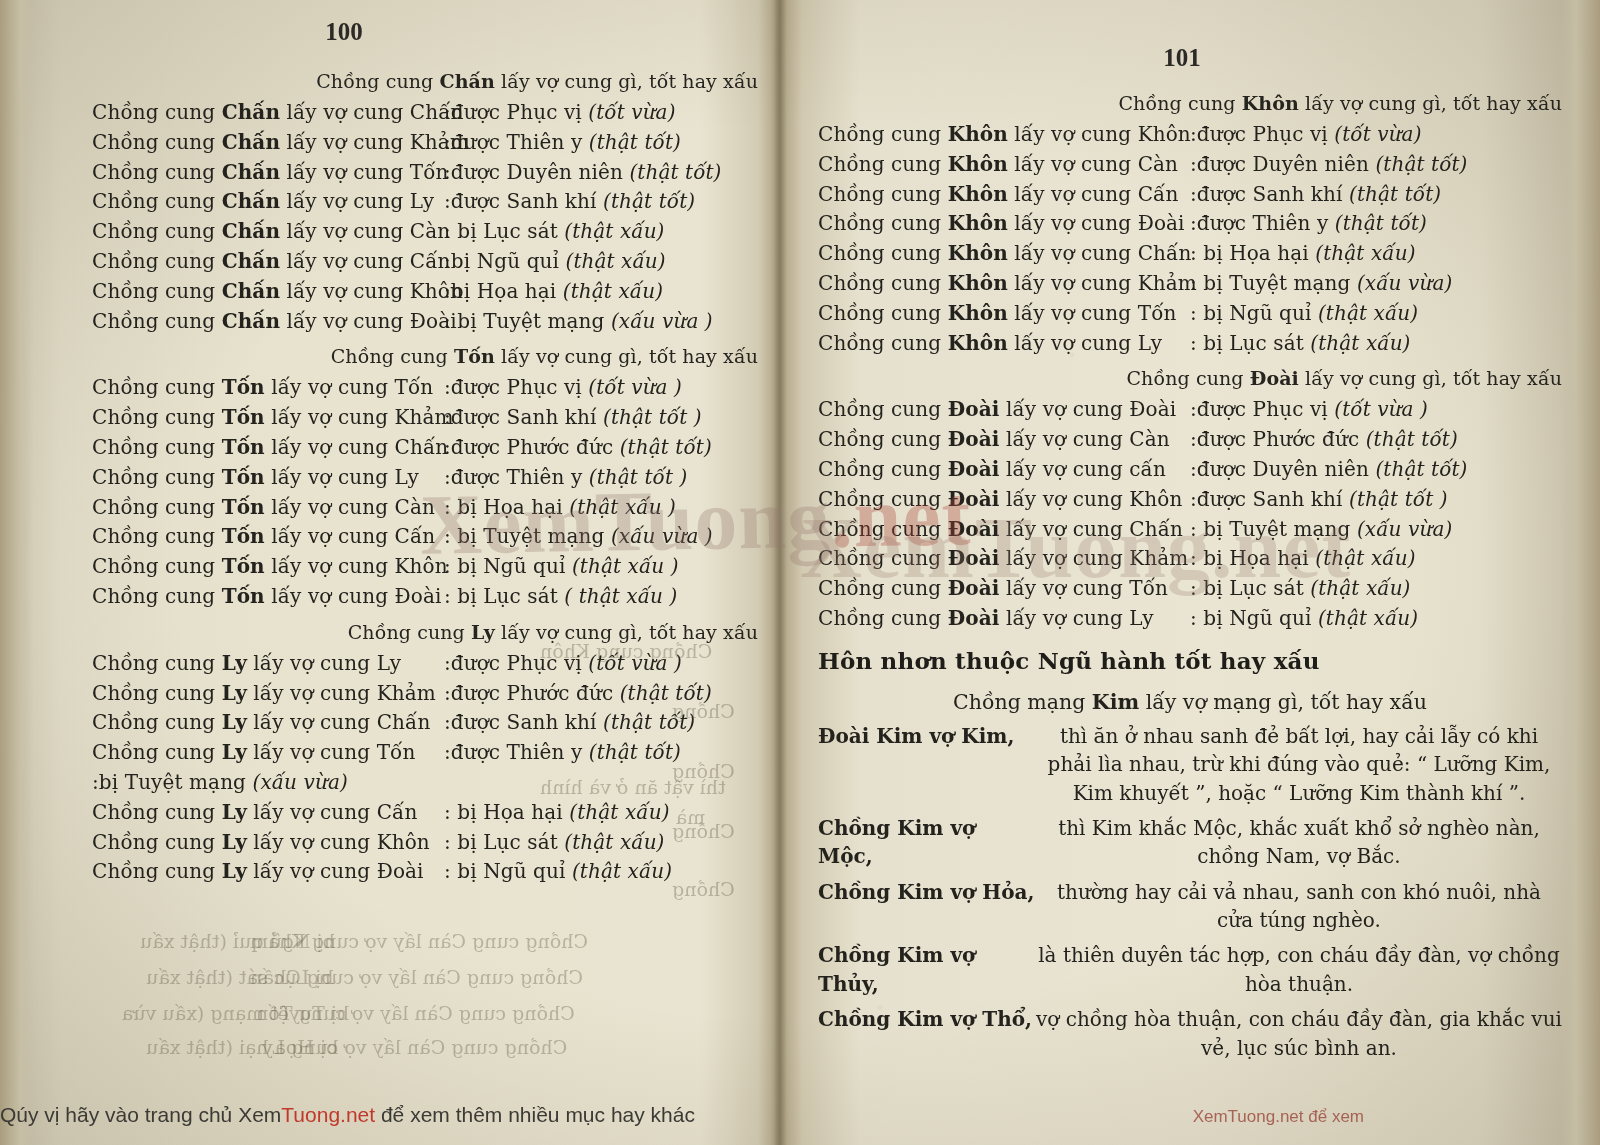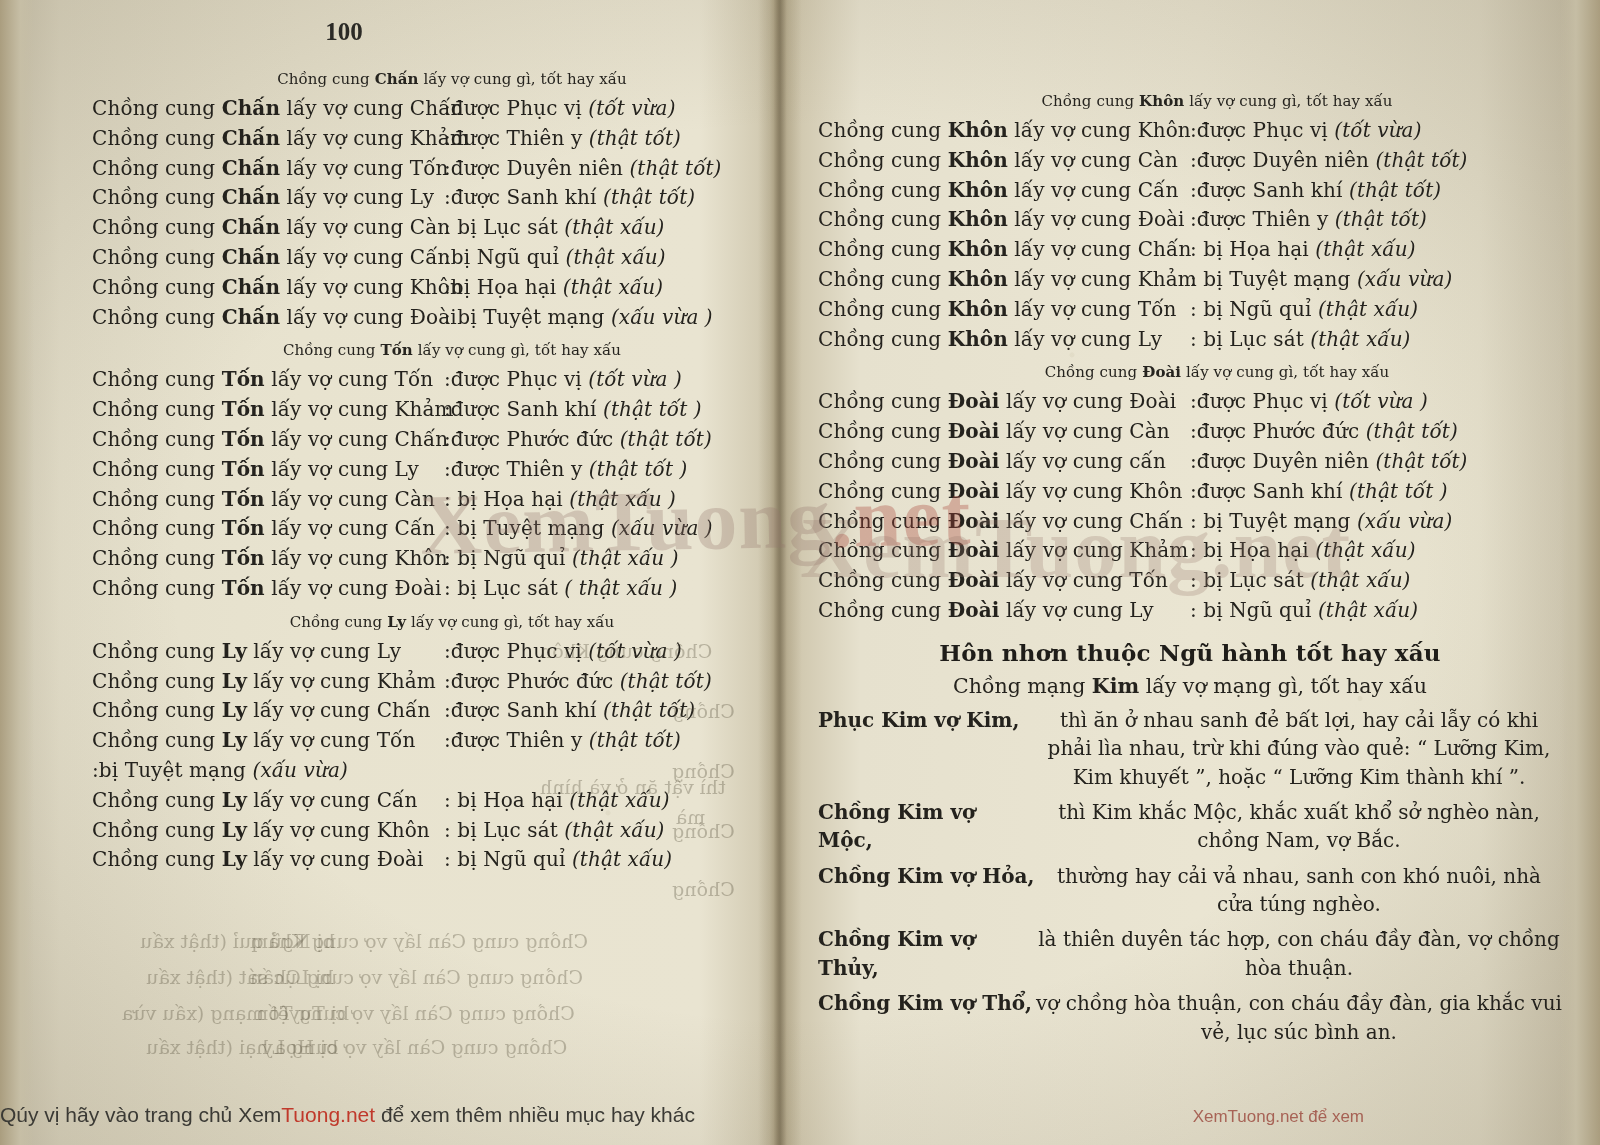--- a/index.html
+++ b/index.html
@@ -51,22 +51,22 @@
     text-align:center;font-weight:700;
   }
   .folio-left{position:absolute;left:0;top:18px;width:620px;}
   .folio-right{position:absolute;left:0;top:44px;width:760px;}
 
   .col{position:absolute;}
   .col-left{left:58px;top:60px;width:666px;}
   .col-right{left:16px;top:82px;width:744px;}
 
   .sect{
-    text-align:center;
-    font-size:15px;
+    text-align:right;
+    font-size:19px;
     color:#26241f;
     margin:10px 0 6px 0;
     letter-spacing:.1px;
   }
   .sect.indent{padding-left:54px;}
   .sect b{font-weight:700;}
 
   .row{
     display:flex;
     align-items:baseline;
@@ -76,25 +76,24 @@
     margin:1px 0;
     letter-spacing:.1px;
   }
   .row .lhs{width:352px;flex:0 0 352px;white-space:nowrap;}
   .row .rhs{flex:1;white-space:nowrap;}
   .row.r-wide .lhs{width:372px;flex:0 0 372px;}
   .row b{font-weight:700;}
   .row i{font-style:italic;}
 
   .heading2{
-    text-align:center;
     font-weight:700;
     font-size:23px;
     color:#1f1d19;
-    margin:14px 0 8px 0;
+    margin:14px 0 16px 0;
     letter-spacing:.2px;
   }
   .subhead{
     text-align:center;
     font-size:20.5px;
     color:#24221d;
     margin:3px 0 8px 0;
   }
   .subhead b{font-weight:700;}
 
@@ -274,20 +273,21 @@
           <span class="rhs"><span>: bị Lục sát </span><i>(thật xấu)</i></span>
         </div>
       <div class="row">
           <span class="lhs"><span>Chồng cung </span><b>Ly</b><span> lấy vợ cung Đoài</span></span>
           <span class="rhs"><span>: bị Ngũ quỉ </span><i>(thật xấu)</i></span>
         </div>
     </div>
   </div>
 
   <div class="page page-right">
+    <div class="folio folio-right">101</div>
     <div class="col col-right">
 
       <div class="sect indent">
         <span>Chồng cung </span><b>Khôn</b><span> lấy vợ cung gì, tốt hay xấu</span>
       </div>
       <div class="row r-wide">
           <span class="lhs"><span>Chồng cung </span><b>Khôn</b><span> lấy vợ cung Khôn</span></span>
           <span class="rhs"><span>:được Phục vị </span><i>(tốt vừa)</i></span>
         </div>
       <div class="row r-wide">
@@ -354,21 +354,21 @@
           <span class="lhs"><span>Chồng cung </span><b>Đoài</b><span> lấy vợ cung Ly</span></span>
           <span class="rhs"><span>: bị Ngũ quỉ </span><i>(thật xấu)</i></span>
         </div>
 
       <div class="heading2">Hôn nhơn thuộc Ngũ hành tốt hay xấu</div>
       <div class="subhead">
         <span>Chồng mạng </span><b>Kim</b><span> lấy vợ mạng gì, tốt hay xấu</span>
       </div>
 
       <div class="para">
-        <span class="plabel">Phục Kim vợ Kim,</span>
+        <span class="plabel">Đoài Kim vợ Kim,</span>
         <span class="ptext">thì ăn ở nhau sanh đẻ bất lợi, hay cải lẫy có khi phải lìa nhau, trừ khi đúng vào quẻ: “ Lưỡng Kim, Kim khuyết ”, hoặc “ Lưỡng Kim thành khí ”.</span>
       </div>
       <div class="para">
         <span class="plabel">Chồng Kim vợ Mộc,</span>
         <span class="ptext">thì Kim khắc Mộc, khắc xuất khổ sở nghèo nàn, chồng Nam, vợ Bắc.</span>
       </div>
       <div class="para">
         <span class="plabel">Chồng Kim vợ Hỏa,</span>
         <span class="ptext">thường hay cải vả nhau, sanh con khó nuôi, nhà cửa túng nghèo.</span>
       </div>

